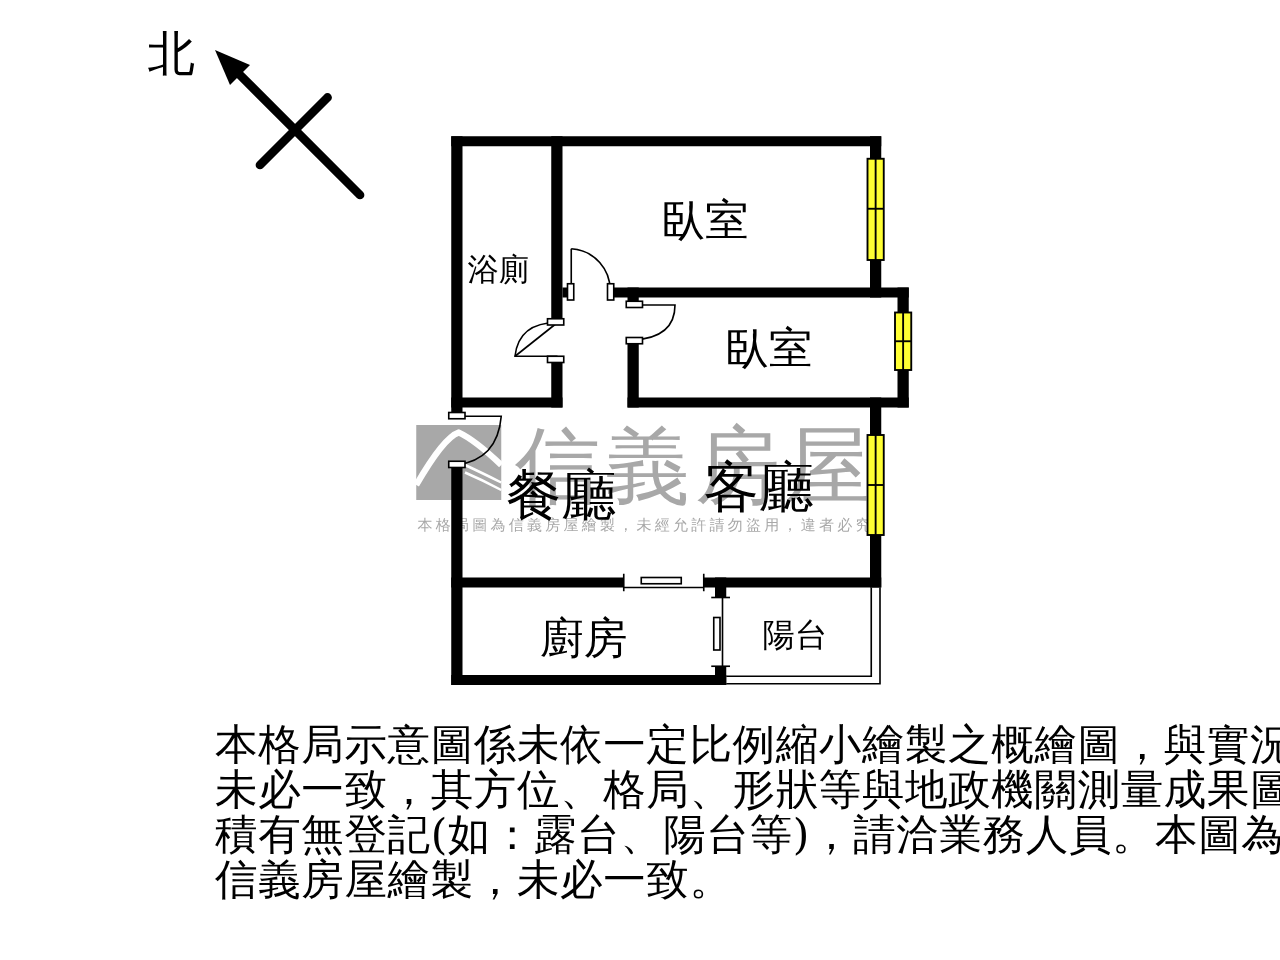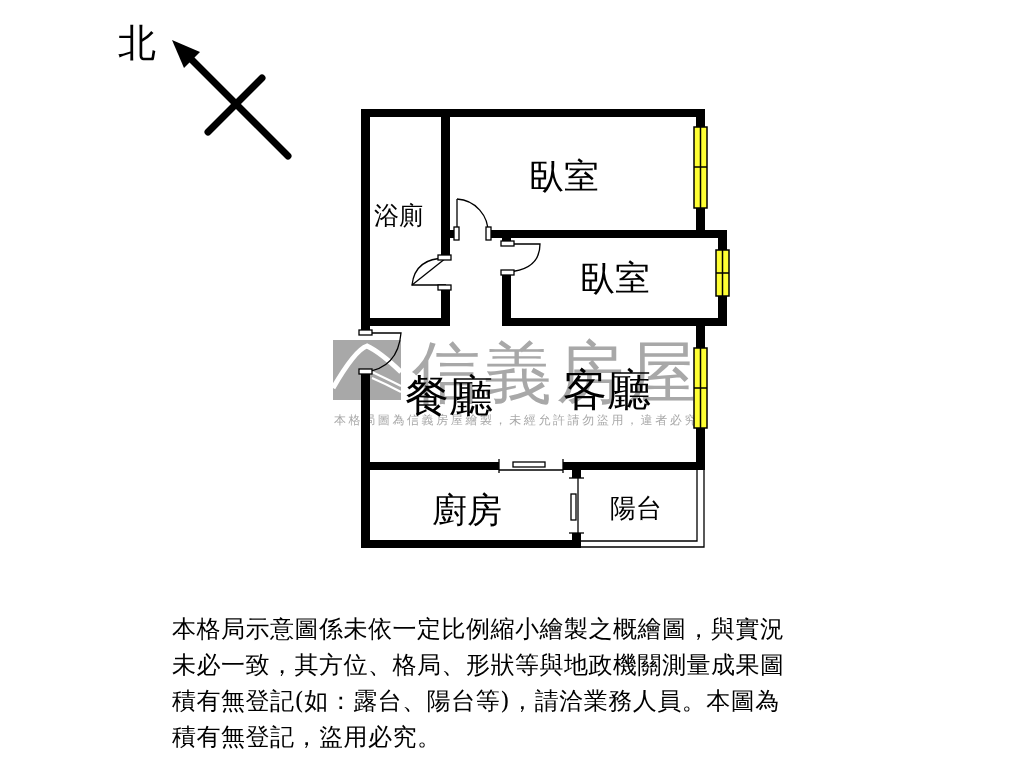--- a/index.html
+++ b/index.html
@@ -1,23 +1,23 @@
 <!DOCTYPE html>
 <html><head>
   <meta charset="utf-8">
   <style>
     html, body { margin: 0; padding: 0; background: #ffffff; }
     body { width: 1024px; height: 768px; position: relative; overflow: hidden; font-family: "DejaVu Serif", "Liberation Serif", serif; }
     #plan { position: absolute; left: 0; top: 0; width: 1024px; height: 768px; }
     .room-label { font-family: "DejaVu Serif", "Liberation Serif", serif; fill: #000; }
     .wm-text { font-family: "DejaVu Sans", "Liberation Sans", sans-serif; fill: #a8a8a8; }
     .disclaimer {
-      position: absolute; left: 172px; top: 611px; width: 760px;
+      position: absolute; left: 172px; top: 578px; width: 760px;
       font-family: "DejaVu Serif", "Liberation Serif", serif;
-      font-size: 24px; line-height: 36px; color: #000;
+      font-size: 34px; line-height: 36px; color: #000;
       letter-spacing: 0.5px;
     }
     .disclaimer div { white-space: nowrap; }
   </style>
 </head>
 <body>
 
 <svg id="plan" viewBox="0 0 1024 768" xmlns="http://www.w3.org/2000/svg">
 
   <g>
@@ -130,14 +130,14 @@
   <text x="405" y="411" class="room-label" font-size="44">餐廳</text>
   <text x="563" y="405" class="room-label" font-size="44">客廳</text>
   <text x="432" y="522" class="room-label" font-size="35">廚房</text>
   <text x="610" y="517" class="room-label" font-size="26">陽台</text>
 </svg>
 
 <div class="disclaimer">
   <div>本格局示意圖係未依一定比例縮小繪製之概繪圖，與實況</div>
   <div>未必一致，其方位、格局、形狀等與地政機關測量成果圖</div>
   <div>積有無登記(如：露台、陽台等)，請洽業務人員。本圖為</div>
-  <div>積有無登記，盜用必究。</div>
+  <div>信義房屋繪製，未必一致。</div>
 </div>
 
 </body></html>

